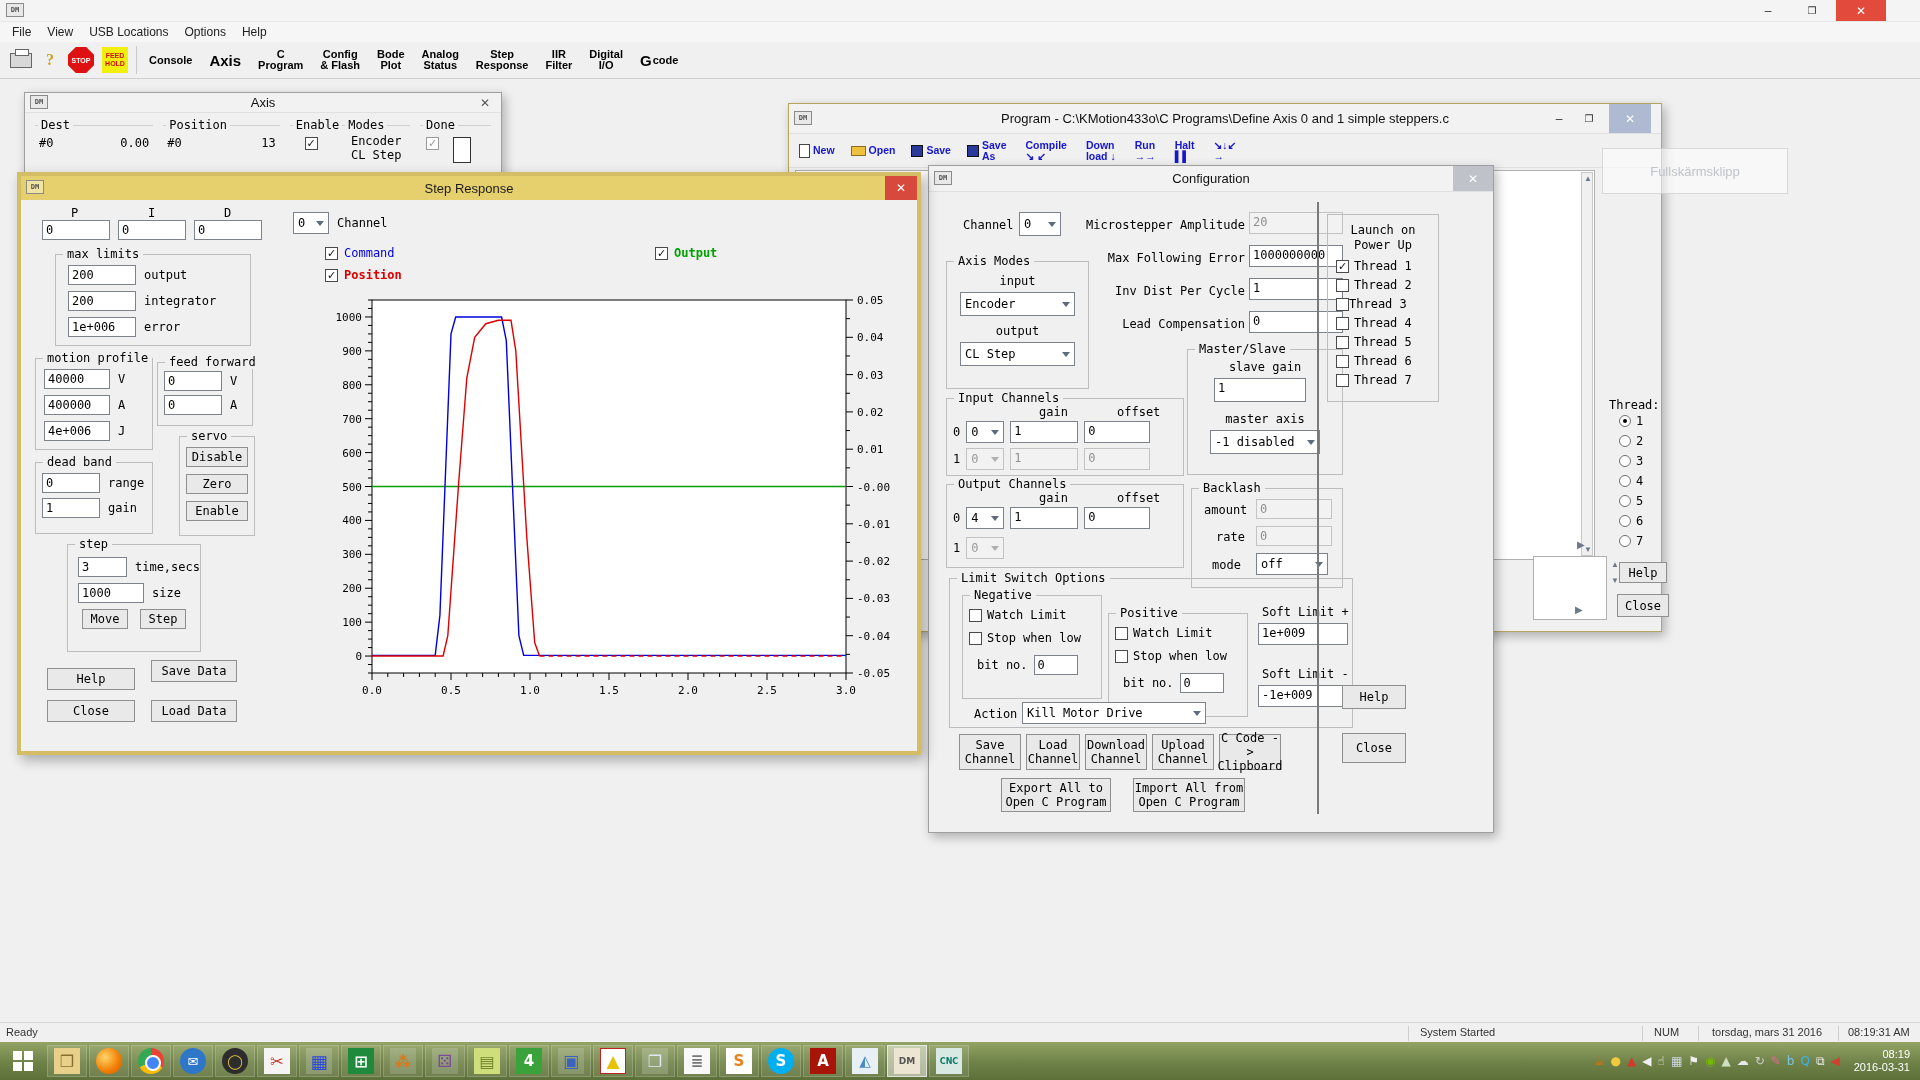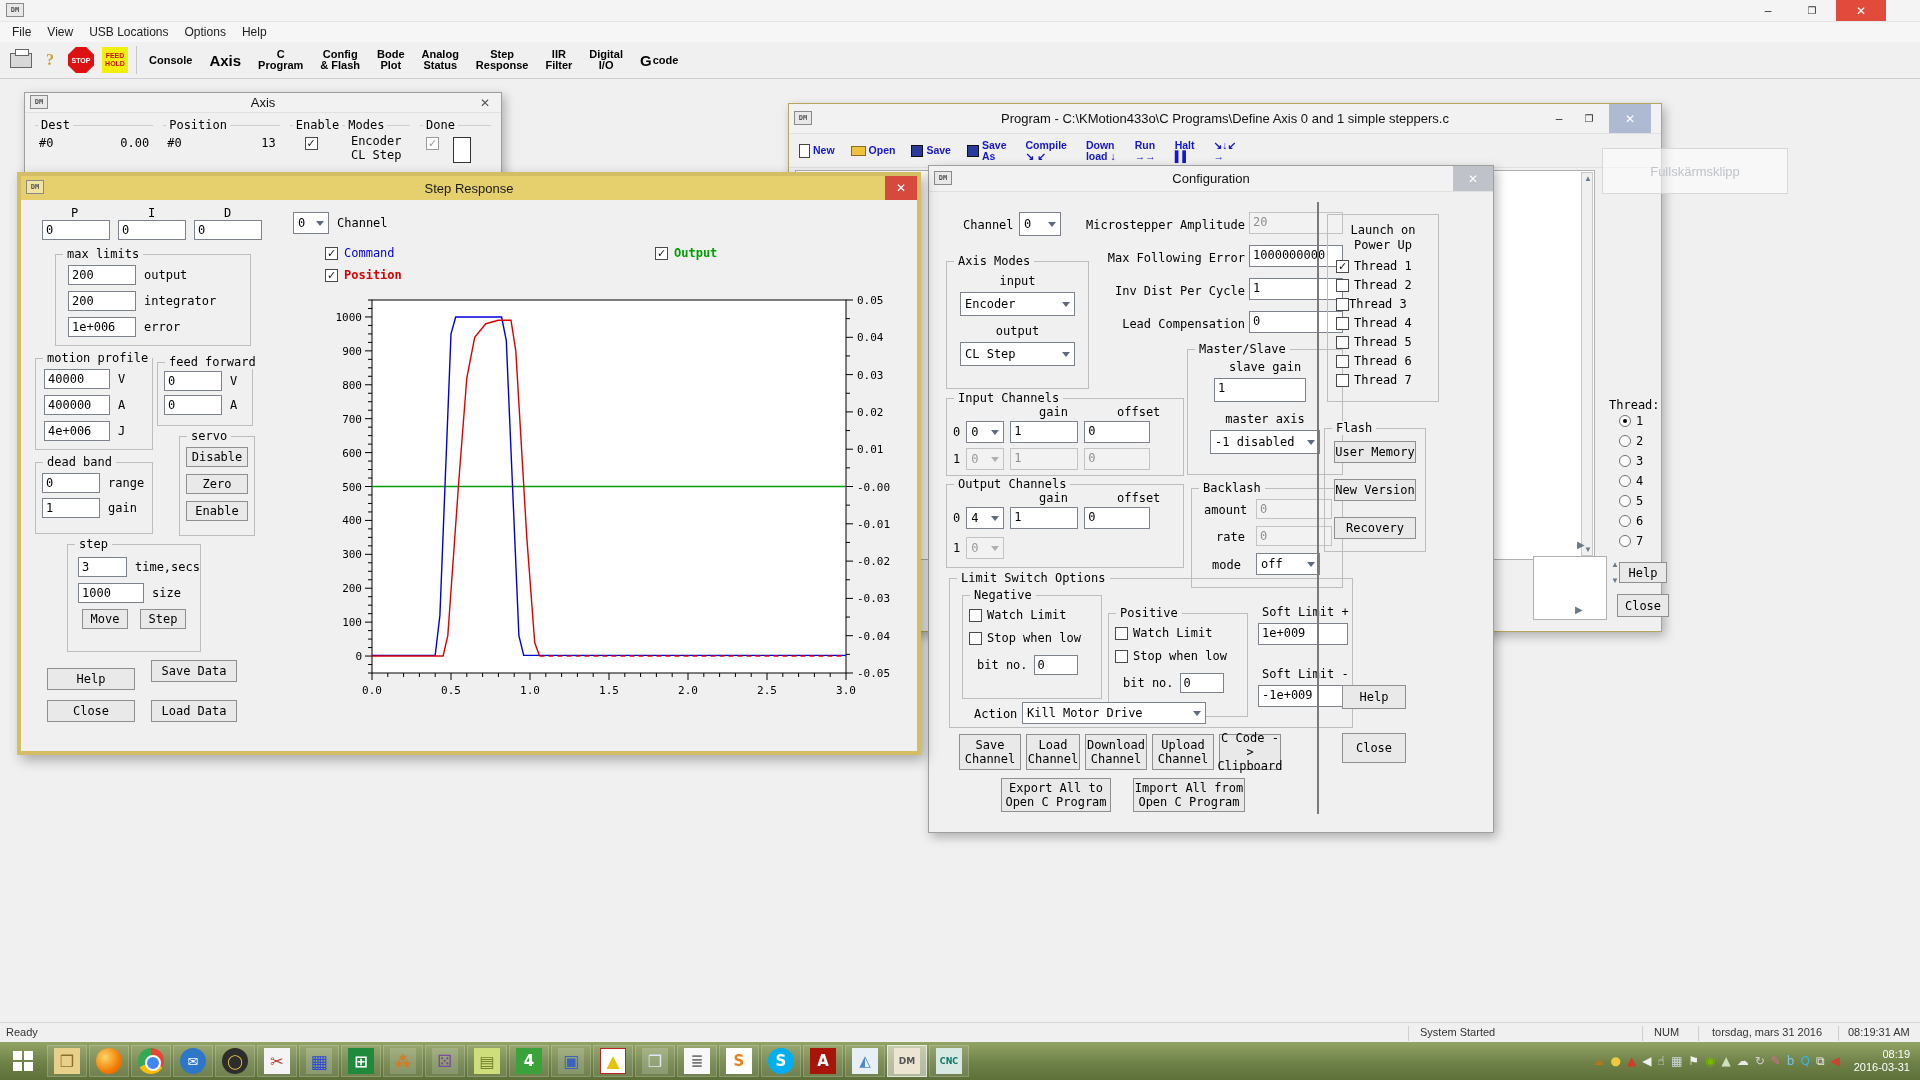--- a/index.html
+++ b/index.html
@@ -489,21 +489,21 @@
     </div>
   </div>
 
   <div class="grp" style="left:262px;top:322px;width:152px;height:100px">
     <span class="grp-lg">Backlash</span>
     <span class="lbl" style="left:12px;top:14px">amount</span>
     <div class="tf dis" style="position:absolute;left:64px;top:10px;width:76px;height:20px">0</div>
     <span class="lbl" style="left:24px;top:41px">rate</span>
     <div class="tf dis" style="position:absolute;left:64px;top:37px;width:76px;height:20px">0</div>
     <span class="lbl" style="left:20px;top:69px">mode</span>
-    <div class="dd" style="position:absolute;left:64px;top:64px;width:64px;height:22px">
+    <div class="dd" style="position:absolute;left:64px;top:64px;width:72px;height:22px">
       <span>off</span>
         <span class="dd-ar"></span>
     </div>
   </div>
 
   <div class="grp" style="left:20px;top:412px;width:404px;height:150px">
     <span class="grp-lg">Limit Switch Options</span>
     <div class="grp" style="left:12px;top:16px;width:140px;height:104px">
       <span class="grp-lg">Negative</span>
       <div style="display:flex;align-items:center;gap:5px;margin:12px 0 0 6px">
@@ -620,31 +620,20 @@
           <span style="font:12px 'DejaVu Sans Mono',monospace">Thread 6</span>
         </div>
 
         <div style="display:flex;align-items:center;gap:5px">
           <span class="cbx"></span>
           <span style="font:12px 'DejaVu Sans Mono',monospace">Thread 7</span>
         </div>
       </div>
   </div>
 
-  <div class="grp" style="left:395px;top:262px;width:102px;height:124px">
-    <span class="grp-lg">Flash</span>
-    <div style="margin:12px 0 0 9px;display:flex;flex-direction:column;gap:16px">
-
-        <div class="btn" style="width:82px;height:22px">User Memory</div>
-
-        <div class="btn" style="width:82px;height:22px">New Version</div>
-
-        <div class="btn" style="width:82px;height:22px">Recovery</div>
-      </div>
-  </div>
 
   <div class="btn" style="position:absolute;left:413px;top:519px;width:64px;height:24px">Help</div>
   <div class="btn" style="position:absolute;left:413px;top:567px;width:64px;height:30px">Close</div>
 </div>
 
 <div class="step-win">
   <div class="step-title">
     <span class="wicon" style="top:4px;background:#f0e4a0">DM</span>
     <span>Step Response</span>
     <span class="xbtn" style="background:#d7493c">✕</span>

